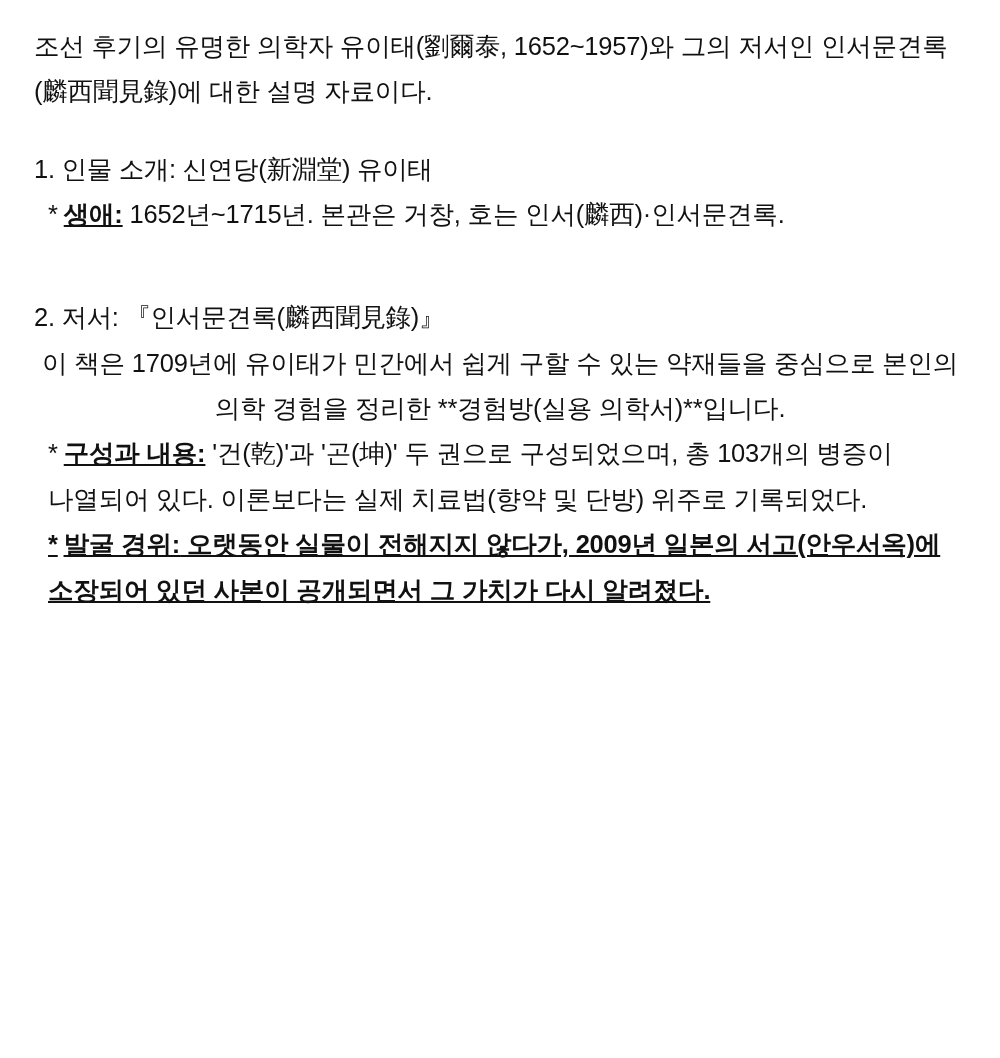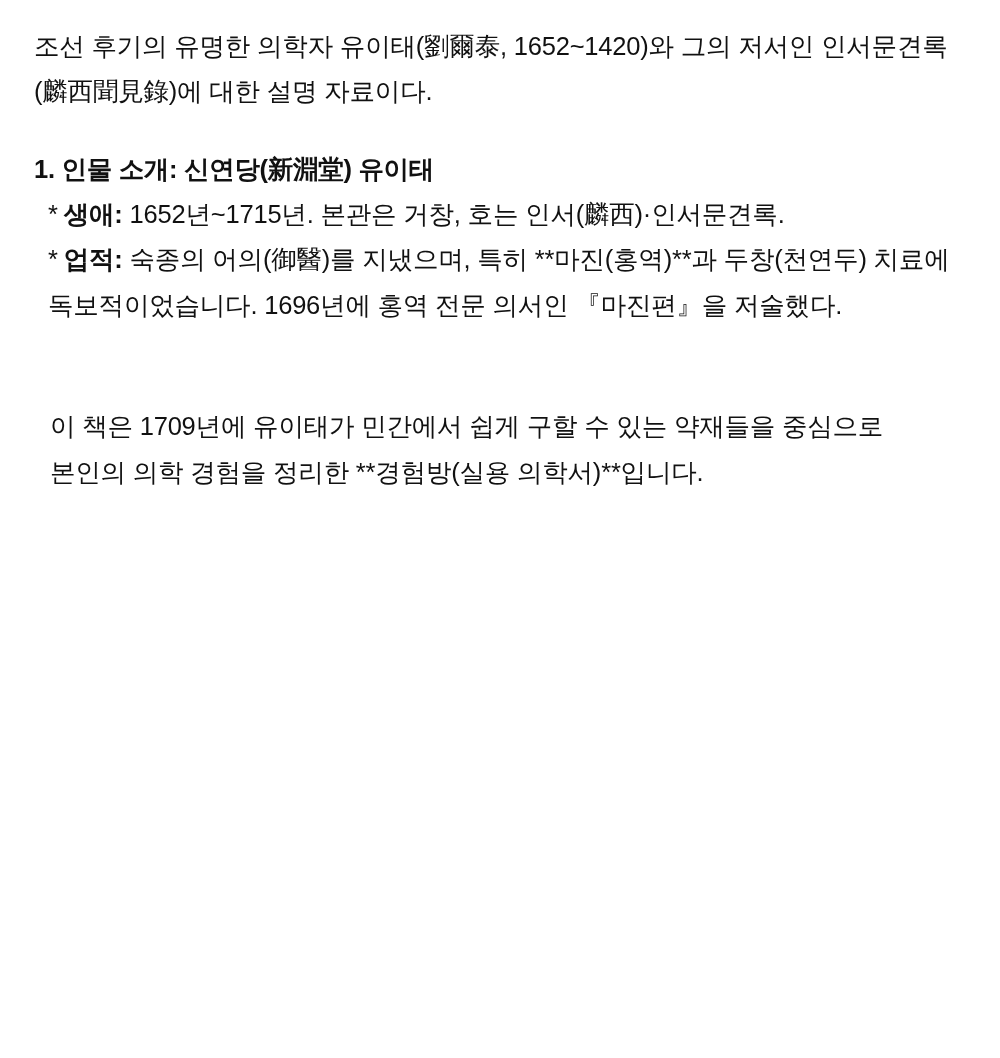--- a/index.html
+++ b/index.html
@@ -32,70 +32,75 @@
     margin-bottom: 34px;
   }
   .section {
     margin-bottom: 30px;
   }
   .section:last-child {
     margin-bottom: 0;
   }
   .heading {
     font-size: 25.5px;
-    font-weight: bold;
+    font-weight: normal;
     line-height: 1.62;
     margin: 0 0 2px 0;
     letter-spacing: -0.3px;
   }
   .bullet {
     font-size: 25.5px;
     line-height: 1.78;
     margin: 0;
     padding-left: 14px;
     text-indent: 0;
     letter-spacing: -0.2px;
     word-break: keep-all;
   }
   .bullet .star {
     margin-right: 6px;
   }
   .body-line {
     font-size: 25.5px;
     line-height: 1.78;
-    margin: 16px;
+    margin: 0;
     letter-spacing: -0.2px;
     word-break: keep-all;
+    text-align: center;
   }
-  .b { font-weight: bold; }
+  .b { font-weight: bold; text-decoration: underline; }
   .spacer-lg { height: 30px; }
 </style>
 </head>
 <body>
 
 <div class="page">
 
-  <p class="para intro">조선 후기의 유명한 의학자 유이태(劉爾泰, 1652~1420)와 그의 저서인 인서문견록(麟西聞見錄)에 대한 설명 자료이다.</p>
+  <p class="para intro">조선 후기의 유명한 의학자 유이태(劉爾泰, 1652~1957)와 그의 저서인 인서문견록(麟西聞見錄)에 대한 설명 자료이다.</p>
 
   <div class="section">
     <p class="heading">1. 인물 소개: 신연당(新淵堂) 유이태</p>
 
     <p class="bullet">
       <span class="star">*</span><span class="b">생애:</span><span> 1652년~1715년. 본관은 거창, 호는 인서(麟西)·인서문견록.</span>
     </p>
 
-    <p class="bullet">
-      <span class="star">*</span><span class="b">업적:</span><span> 숙종의 어의(御醫)를 지냈으며, 특히 **마진(홍역)**과 두창(천연두) 치료에 독보적이었습니다. 1696년에 홍역 전문 의서인 『마진편』을 저술했다.</span>
-    </p>
 
 
   </div>
 
   <div class="spacer-lg"></div>
 
   <div class="section">
+    <p class="heading">2. 저서: 『인서문견록(麟西聞見錄)』</p>
 
     <p class="body-line">이 책은 1709년에 유이태가 민간에서 쉽게 구할 수 있는 약재들을 중심으로 본인의 의학 경험을 정리한 **경험방(실용 의학서)**입니다.</p>
 
+    <p class="bullet">
+      <span class="star">*</span><span class="b">구성과 내용:</span><span> '건(乾)'과 '곤(坤)' 두 권으로 구성되었으며, 총 103개의 병증이 나열되어 있다. 이론보다는 실제 치료법(향약 및 단방) 위주로 기록되었다.</span>
+    </p>
 
+    <p class="bullet b">
+      <span class="star">*</span><span class="b">발굴 경위:</span><span> 오랫동안 실물이 전해지지 않다가, 2009년 일본의 서고(안우서옥)에 소장되어 있던 사본이 공개되면서 그 가치가 다시 알려졌다.</span>
+    </p>
   </div>
 
 </div>
 
 </body></html>

